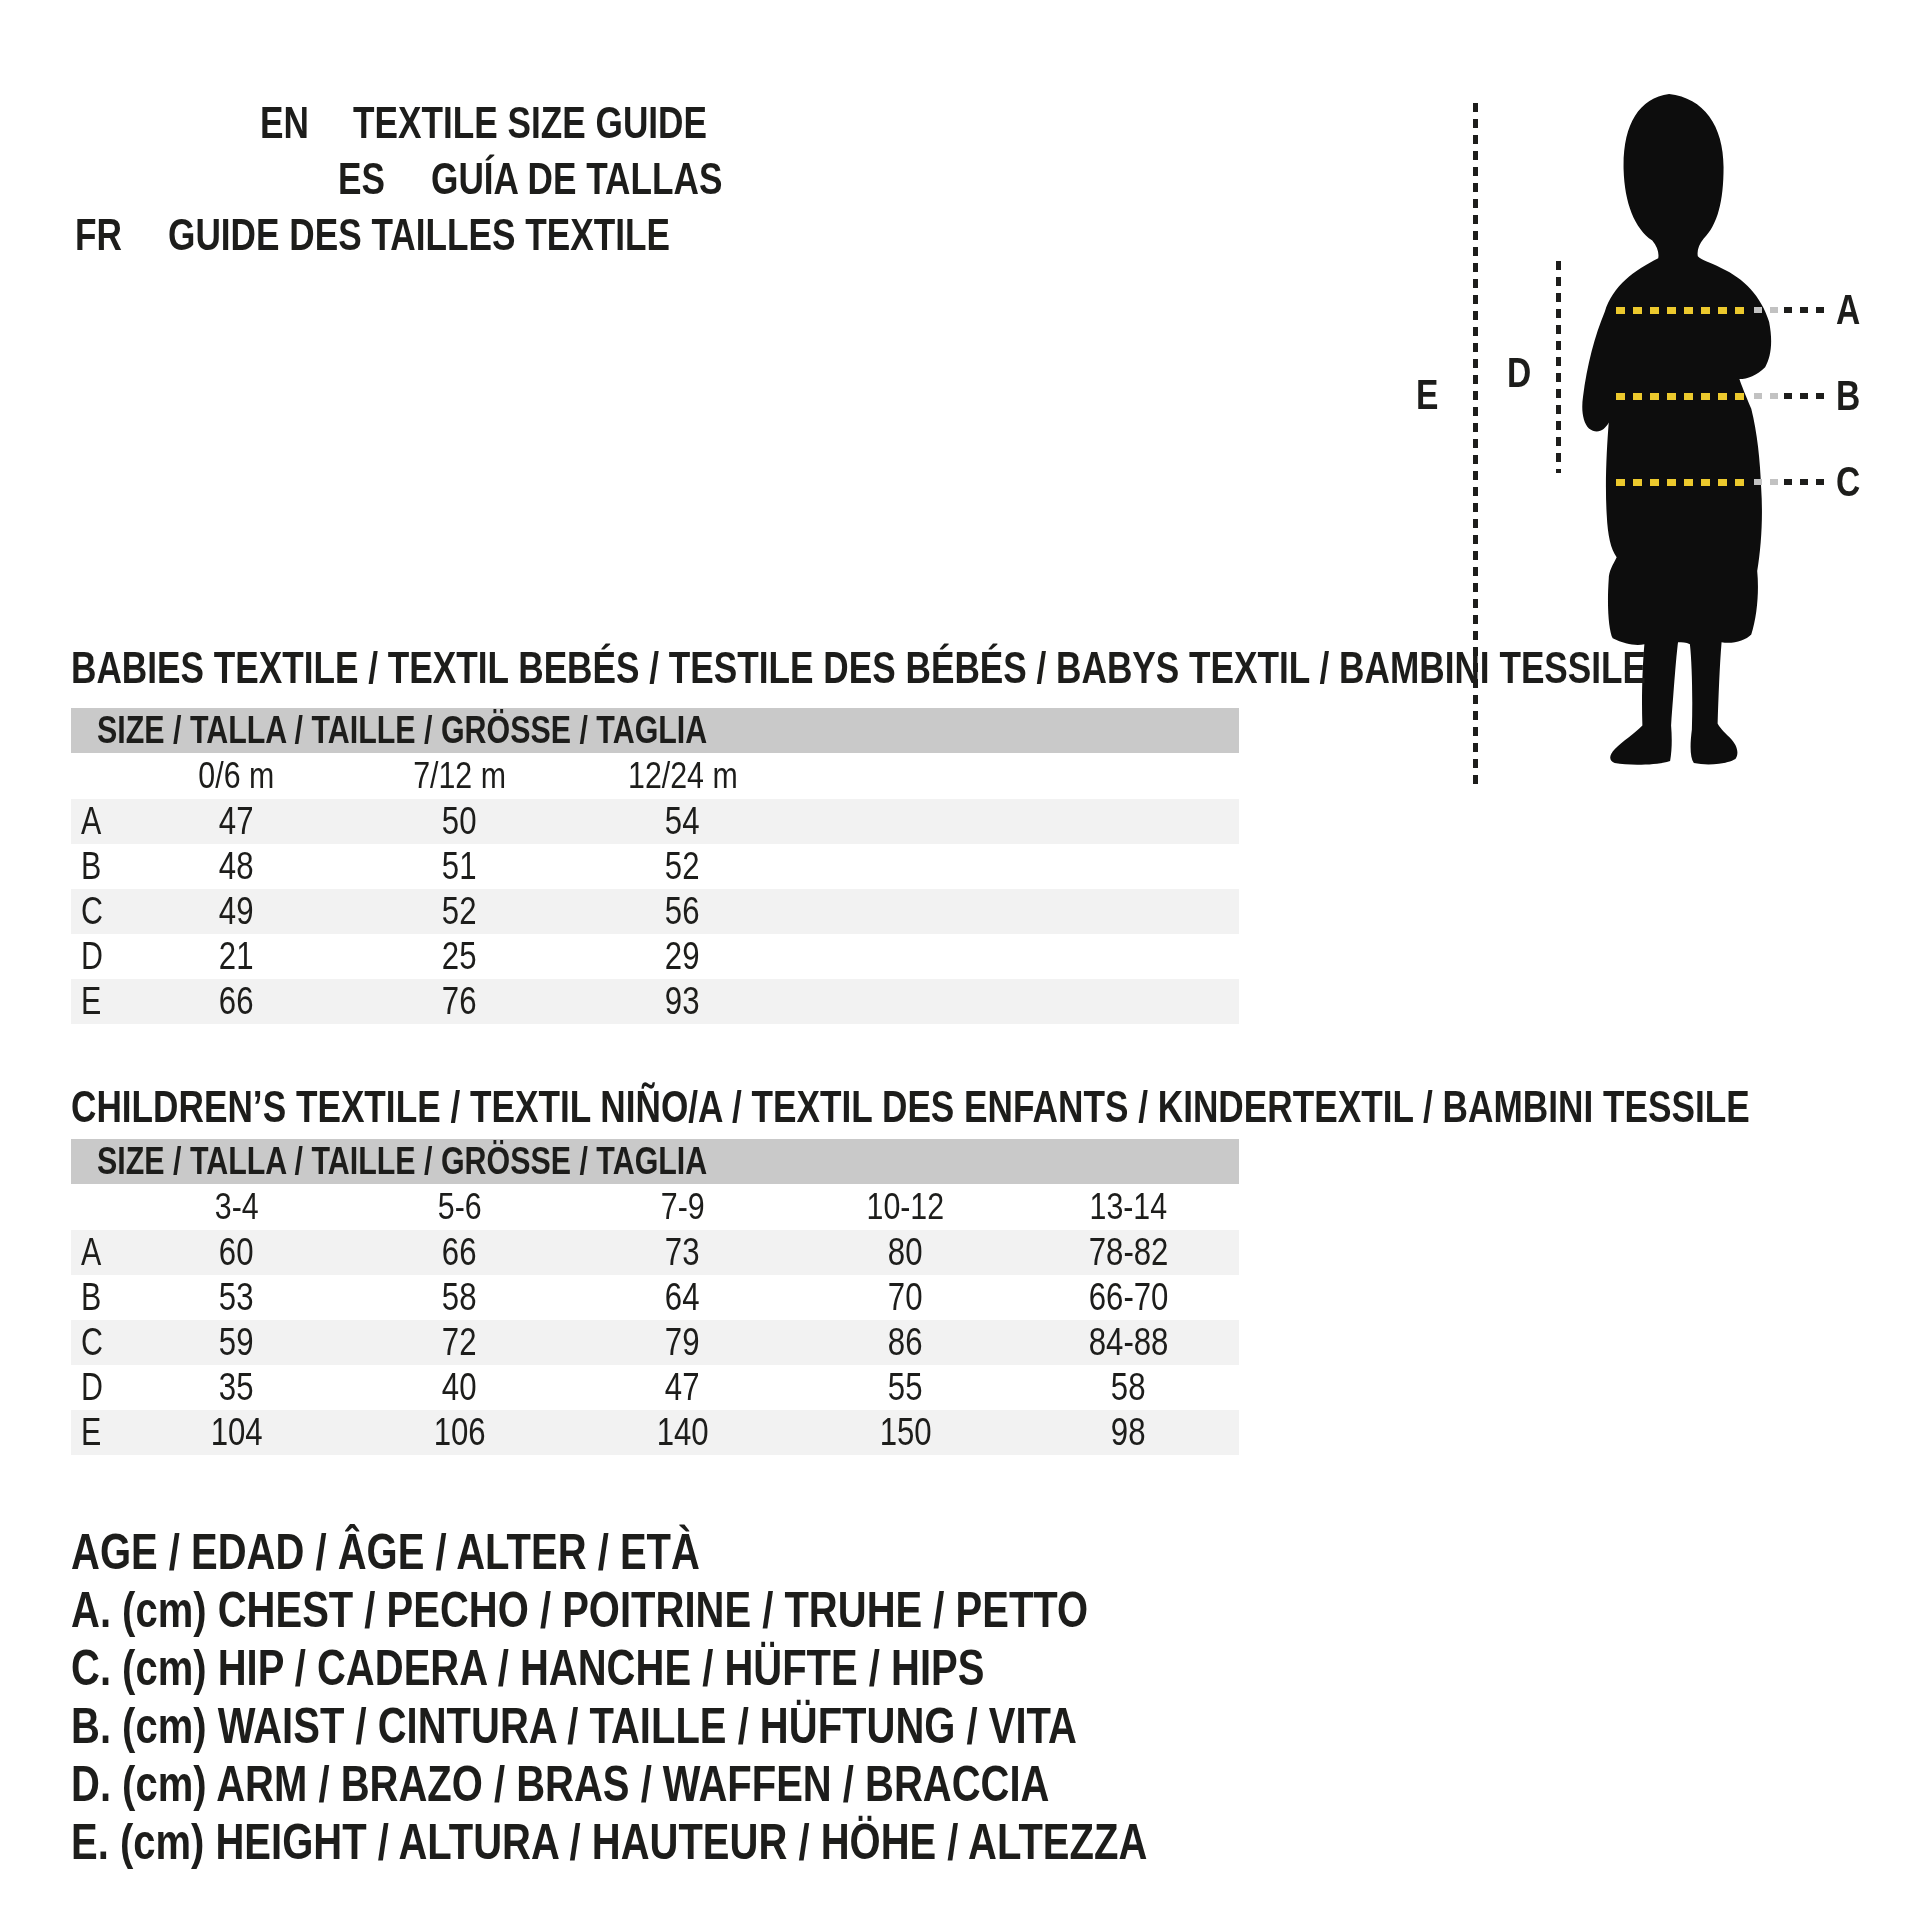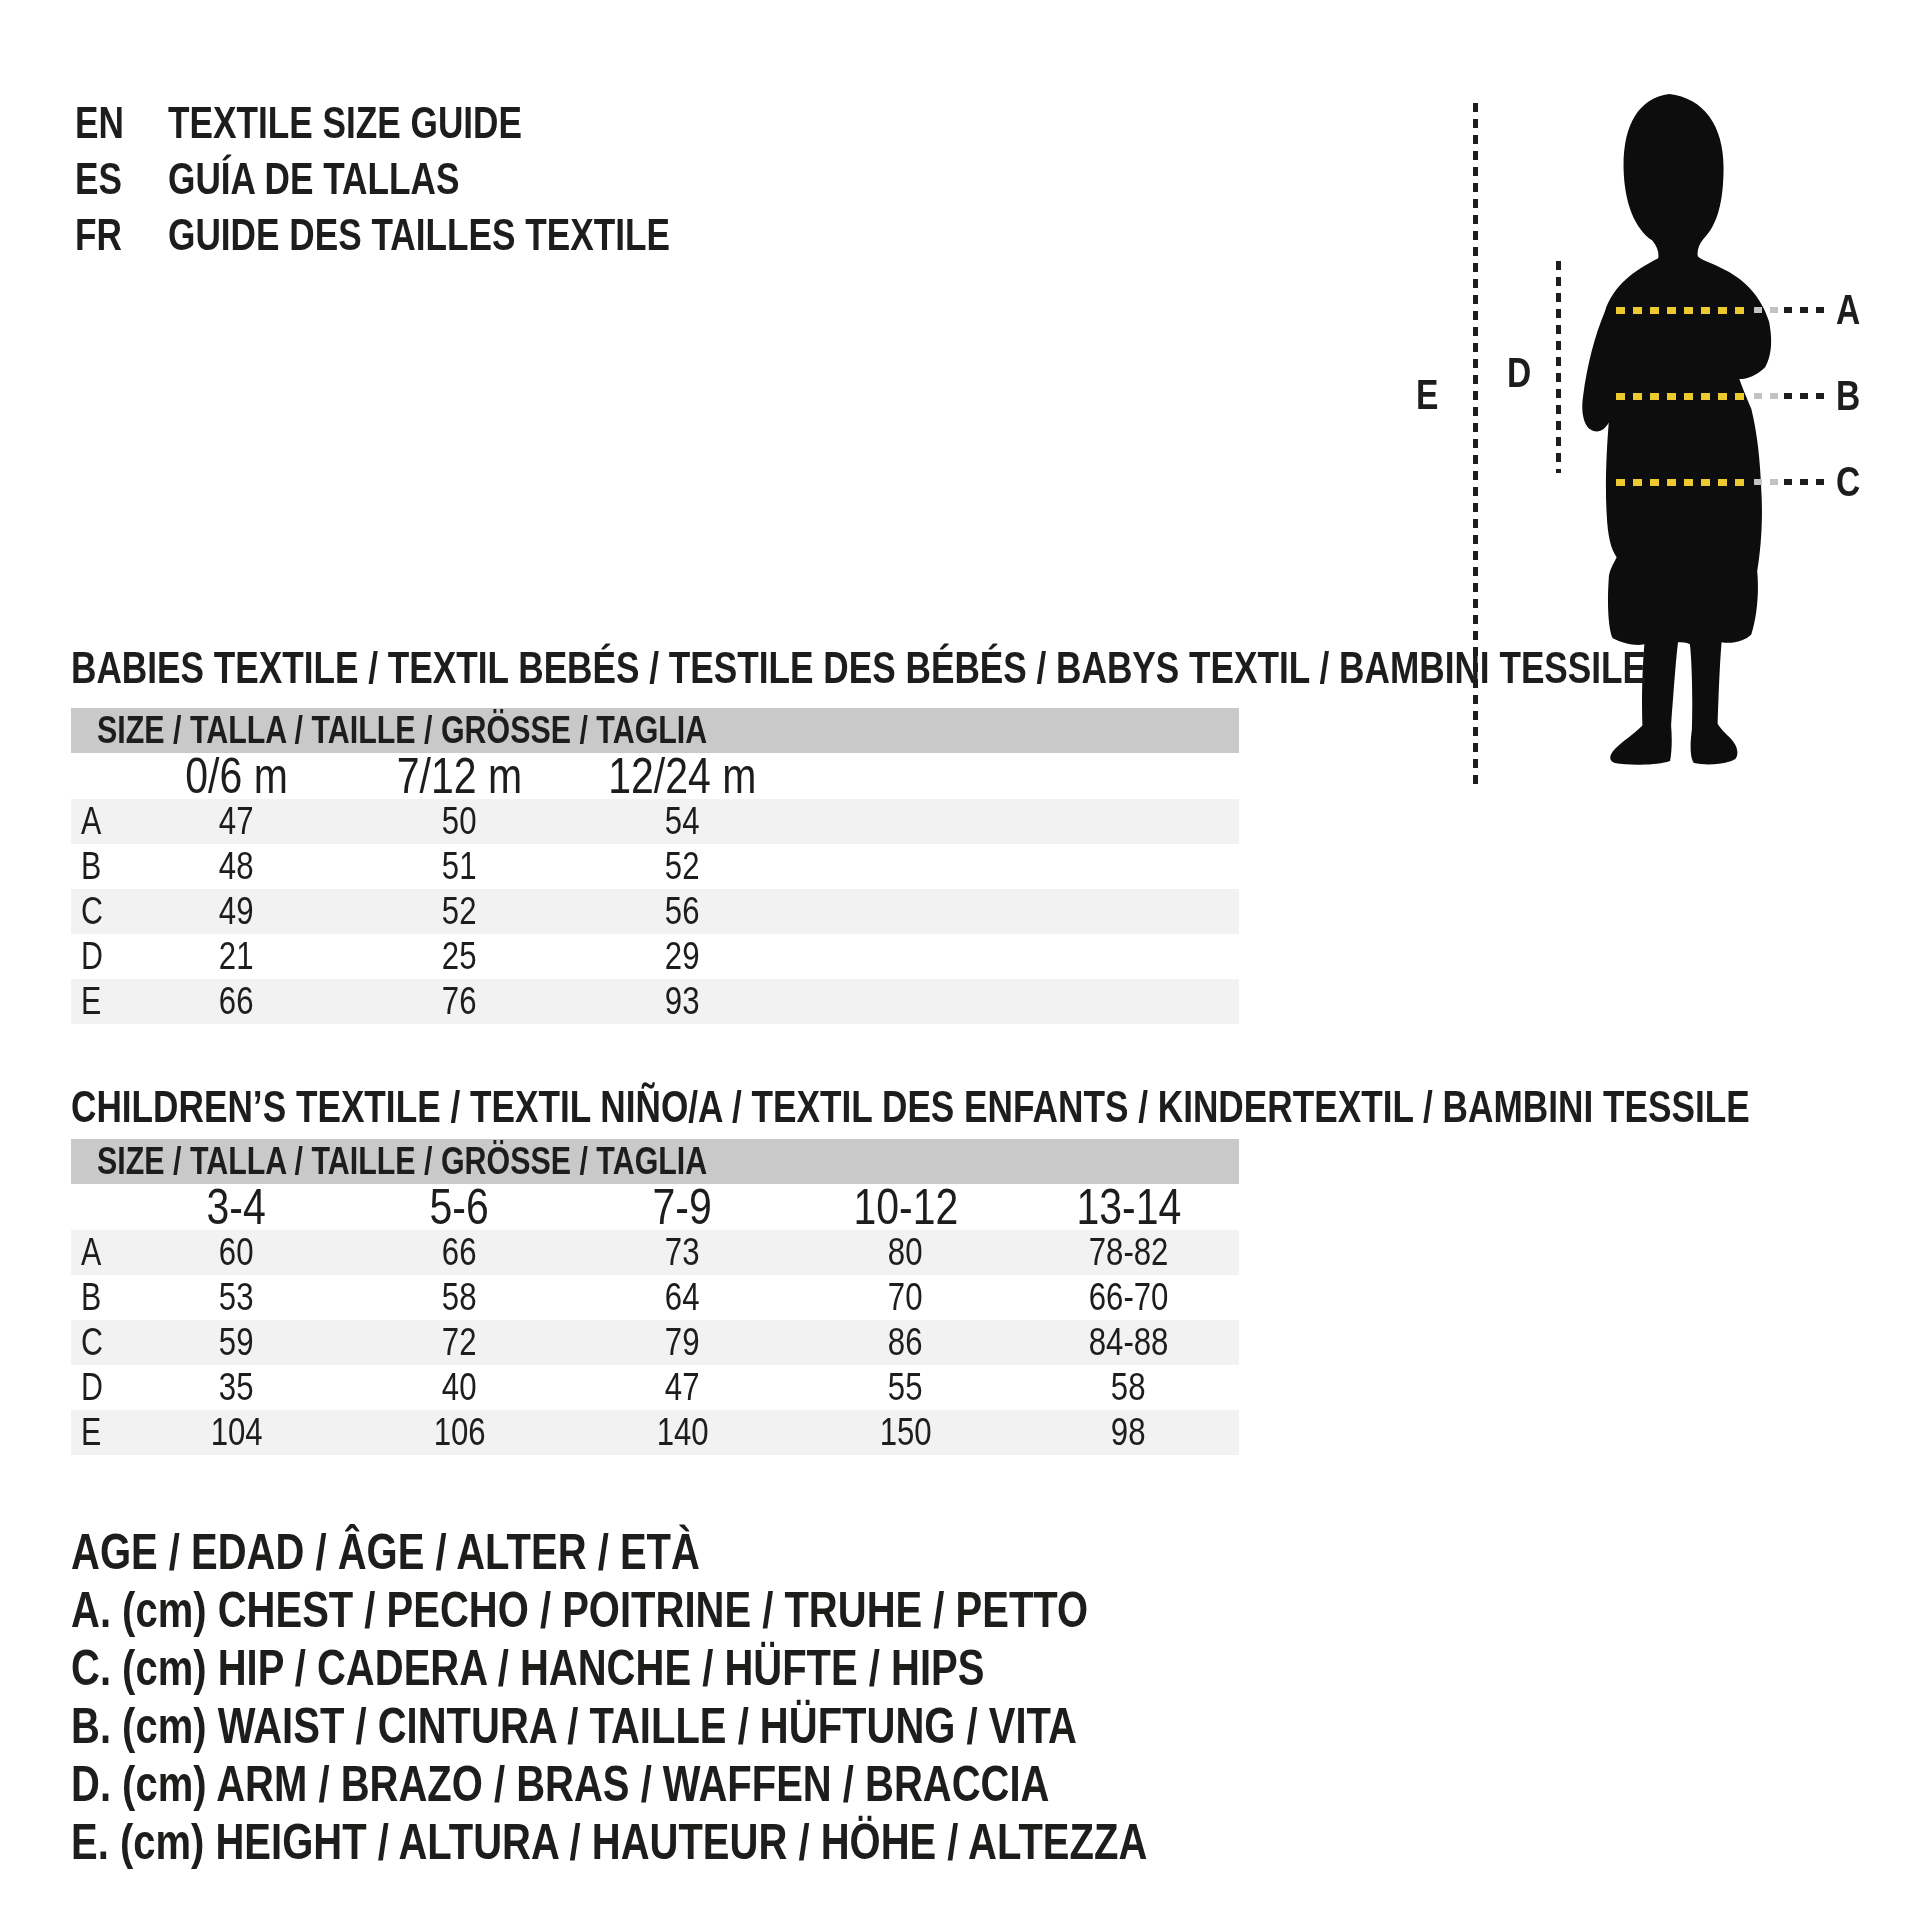--- a/index.html
+++ b/index.html
@@ -6,21 +6,21 @@
   .page{
     position:relative;width:1927px;height:1927px;background:#ffffff;overflow:hidden;
     font-family:"Liberation Sans","DejaVu Sans",sans-serif;color:#1d1d1b;
   }
   
   .cnd{display:inline-block;transform:scaleX(0.80);transform-origin:0 50%;white-space:nowrap;}
   .cndc{display:inline-block;transform:scaleX(0.82);transform-origin:50% 50%;white-space:nowrap;}
 
   
   .langs{position:absolute;left:75px;top:95px;}
-  .lang-row{display:flex;height:56px;line-height:56px;font-size:44px;font-weight:700;}
+  .lang-row{display:flex;height:56px;line-height:56px;font-size:44px;font-weight:700;justify-content:flex-end;}
   .lang-code{width:93px;}
 
   
   .vdash{position:absolute;width:5px;background-image:repeating-linear-gradient(to bottom,#1d1d1b 0 9px,transparent 9px 16px);}
   .e-line{left:1473px;top:103px;height:681px;}
   .d-line{left:1556px;top:261px;height:212px;}
   .fig-lbl{position:absolute;font-size:42px;font-weight:700;line-height:42px;}
   .e-lbl{left:1416px;top:374px;}
   .d-lbl{left:1507px;top:352px;}
   .child-svg{position:absolute;left:1579px;top:92px;width:203px;height:677px;}
@@ -41,21 +41,21 @@
   .sec-head{position:absolute;left:71px;font-size:44px;font-weight:700;line-height:48px;}
   .head-babies{top:644px;}
   .head-children{top:1083px;}
 
   
   .sizetable{position:absolute;left:71px;width:1168px;}
   .t-babies{top:708px;}
   .t-children{top:1139px;}
   .size-bar{height:45px;line-height:45px;background:#c9c9c9;font-size:38px;font-weight:700;padding-left:26px;box-sizing:border-box;}
   .trow{display:grid;grid-template-columns:54px 223px 223px 223px 223px 223px;align-items:center;}
-  .t-colhead{height:46px;line-height:46px;background:#ffffff;font-size:50px;}
+  .t-colhead{height:46px;line-height:46px;background:#ffffff;font-size:37px;}
   .t-data{height:45px;line-height:45px;font-size:38px;}
   .t-data.odd{background:#f2f2f2;}
   .t-data.even{background:#ffffff;}
   .cell{text-align:center;overflow:visible;}
   .rowlabel{padding-left:10px;text-align:left;}
 
   
   .legend{position:absolute;left:71px;top:1523px;}
   .legend-line{height:58px;line-height:58px;font-size:50px;font-weight:700;}
 </style>

